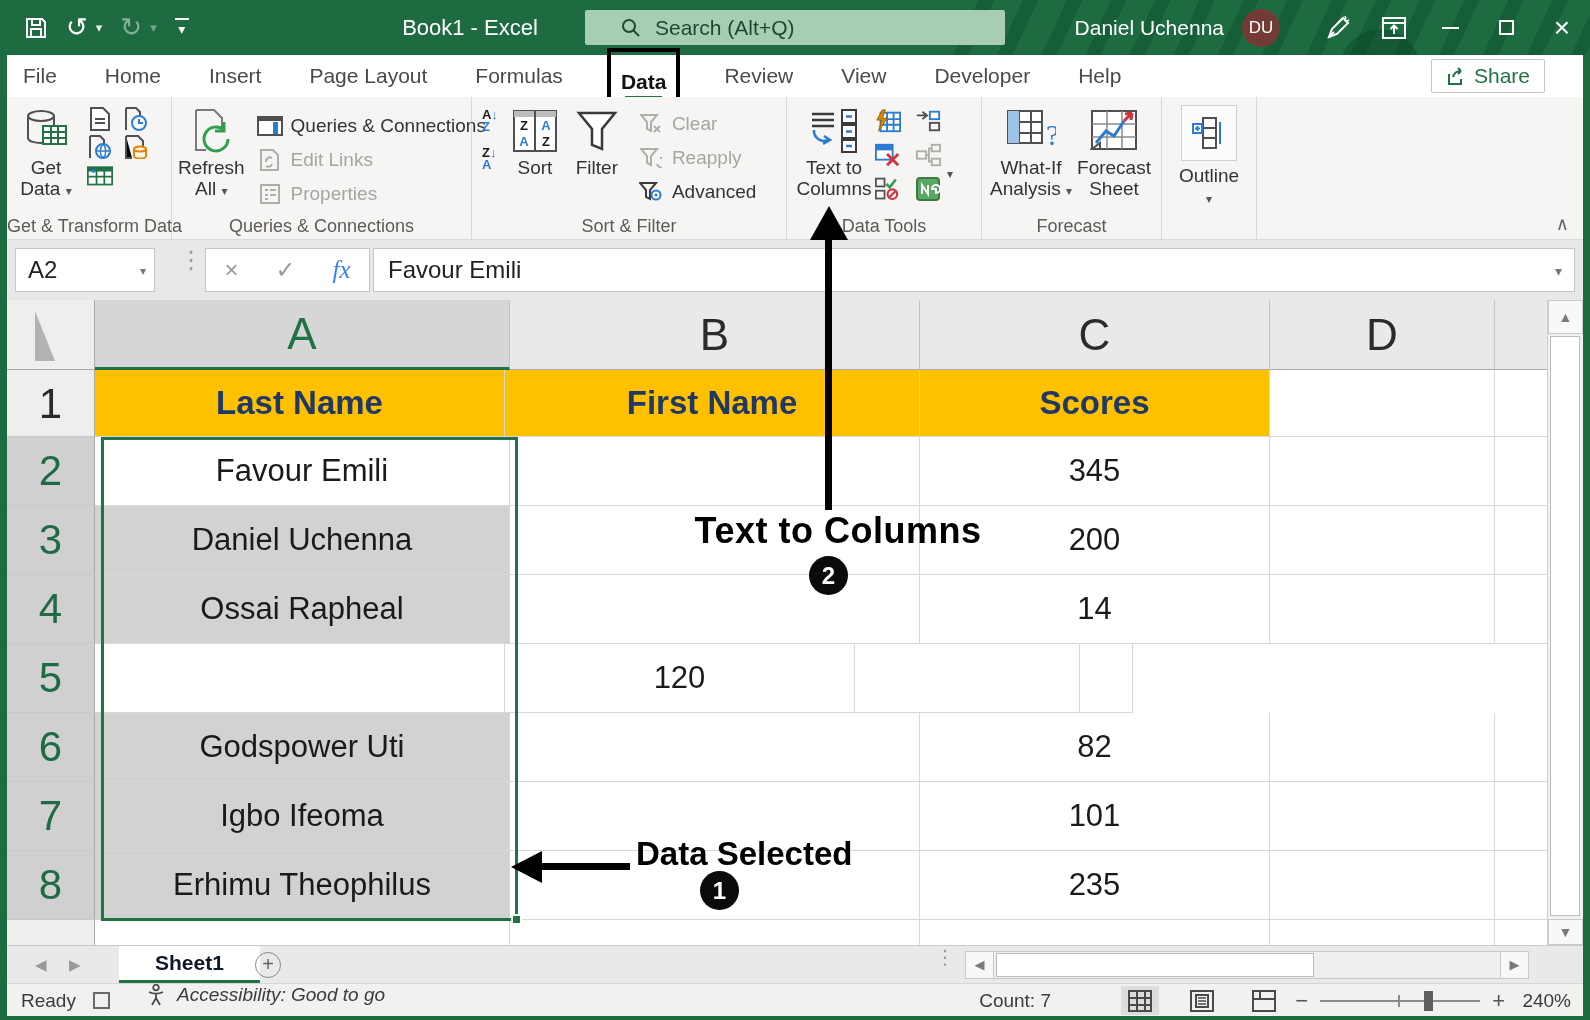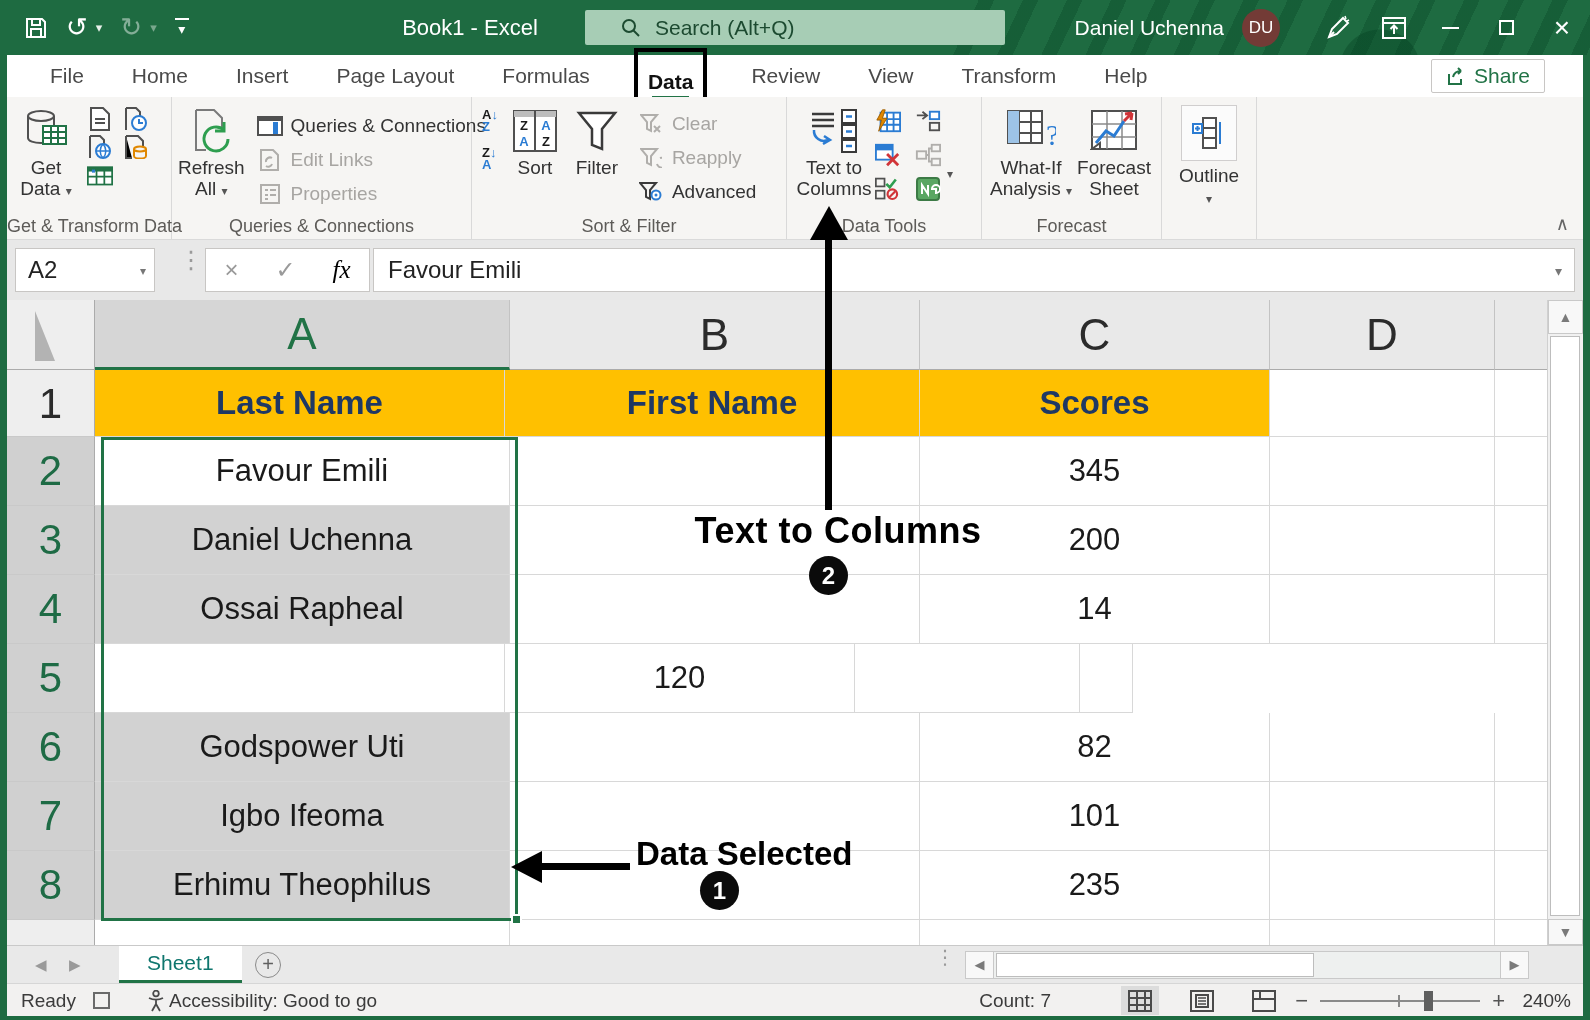--- a/index.html
+++ b/index.html
@@ -32,21 +32,21 @@
   .tb-user { font-size:21px; color:#fff; margin-right:18px; cursor:pointer; }
   .tb-avatar { width:38px; height:38px; border-radius:50%; background:#733b36; color:#fff;
     font-size:17px; display:flex; align-items:center; justify-content:center; margin-right:30px; cursor:pointer;}
   .tb-btn { width:56px; height:55px; display:flex; align-items:center; justify-content:center; cursor:pointer; }
   .winmin { width:17px; height:2px; background:#fff; }
   .winmax { width:15px; height:15px; border:2px solid #fff; }
   .winclose { font-size:28px; color:#fff; line-height:55px; }
 
   
   .menubar { position:absolute; left:7px; top:55px; width:1576px; height:42px; background:#fff; }
-  .mtabs { position:absolute; left:12px; top:0; height:42px; display:flex; align-items:center; gap:40px;margin-left:27px; }
+  .mtabs { position:absolute; left:12px; top:0; height:42px; display:flex; align-items:center; gap:40px; }
   .mtab { font-size:21px; color:#4a4a4a; cursor:pointer; padding:2px 4px; }
   .mtab.active { font-weight:bold; color:#111; border:4px solid #000; padding:18px 10px 6px;
     position:relative; }
   .mtab.active::after { content:""; position:absolute; left:14px; right:14px; bottom:-1px;
     height:5px; background:#217346; }
   .share-btn { position:absolute; right:38px; top:4px; height:34px; border:1px solid #c8c6c4;
     border-radius:2px; background:#fff; display:flex; align-items:center; gap:8px;
     padding:0 14px; cursor:pointer; }
   .share-btn span { color:#217346; font-size:21px; }
 
@@ -71,21 +71,21 @@
 
   
   .fbar { position:absolute; left:7px; top:240px; width:1576px; height:60px; background:#e8e8e8; }
   .namebox { position:absolute; left:8px; top:8px; width:140px; height:44px; background:#fff;
     border:1px solid #c8c6c4; font-size:24px; color:#222; line-height:42px; padding-left:12px; cursor:text;}
   .namebox .nb-chev { position:absolute; right:8px; top:0; line-height:44px; font-size:12px; color:#777; cursor:pointer;}
   .fdots { position:absolute; left:172px; top:10px; font-size:24px; color:#9a9a9a; letter-spacing:0; line-height:20px; }
   .fbtns { position:absolute; left:198px; top:8px; width:165px; height:44px; background:#fff;
     border:1px solid #c8c6c4; display:flex; align-items:center; justify-content:space-around; }
   .fbtn { font-size:24px; color:#9a9a9a; cursor:pointer; }
-  .fbtn.fx { font-style:italic; font-family:"Liberation Serif", serif; color:#000000; font-size:25px;}
+  .fbtn.fx { font-style:italic; font-family:"Liberation Serif", serif; color:#3b82f6; font-size:25px;}
   .ffield { position:absolute; left:366px; top:8px; right:8px; height:44px; background:#fff;
     border:1px solid #c8c6c4; font-size:24px; color:#222; line-height:42px; padding-left:14px; cursor:text;}
   .ffield .fb-chev { position:absolute; right:12px; top:0; line-height:44px; font-size:14px; color:#777; cursor:pointer;}
 
   
   .grid { position:absolute; left:7px; top:300px; width:1576px; height:645px; background:#fff; }
   .hdr-row { position:absolute; left:0; top:0; height:70px; width:100%; display:flex; }
   .corner { width:88px; height:70px; background:#eeeeee; border-right:1px solid #ababab;
     border-bottom:1px solid #ababab; position:relative; cursor:pointer;}
   .corner .tri { position:absolute; left:28px; bottom:8px; width:0; height:0;
@@ -113,43 +113,43 @@
     background:#f8f8f8; color:#7a7a7a; font-size:14px; display:flex; align-items:center; justify-content:center; cursor:pointer;}
   .vs-thumb { position:absolute; top:36px; left:2px; width:30px; height:580px; background:#ffffff;
     border:1px solid #bdbdbd; cursor:grab; }
   .vs-down { position:absolute; bottom:0; left:0; width:100%; height:26px; border:1px solid #c9c9c9;
     background:#f8f8f8; color:#7a7a7a; font-size:14px; display:flex; align-items:center; justify-content:center; cursor:pointer;}
 
   
   .tabrow { position:absolute; left:7px; top:945px; width:1576px; height:38px; background:#e9e9e9;
     border-top:1px solid #c9c9c9; }
   .tnav { position:absolute; top:0; height:38px; line-height:38px; color:#9a9a9a; font-size:15px; cursor:pointer; }
-  .sheettab { position:absolute; left:112px; top:0; height:38px; background:#fff; padding:0 28px;
-    line-height:34px; font-size:21px; font-weight:normal; color:#0f766e;
+  .sheettab { position:absolute; left:112px; top:0; height:38px; background:#fff; padding:0 36px;
+    line-height:34px; font-size:21px; font-weight:bold; color:#0f172a;
     border-bottom:4px solid #217346; cursor:pointer; }
   .addsheet { position:absolute; left:248px; top:6px; width:26px; height:26px; border:1px solid #8a8a8a;
     border-radius:50%; color:#5f5f5f; font-size:20px; line-height:23px; text-align:center; cursor:pointer;}
   .tr-dots { position:absolute; left:928px; top:4px; color:#9a9a9a; font-size:20px; line-height:15px;
     text-align:center; width:14px; cursor:grab;}
   .hscroll { position:absolute; left:958px; top:5px; width:564px; height:28px; background:#eef0ef;
     border:1px solid #c9c9c9; }
   .hs-left { position:absolute; left:0; top:0; width:28px; height:26px; background:#f8f8f8;
     border-right:1px solid #c9c9c9; color:#7a7a7a; font-size:13px; text-align:center; line-height:26px; cursor:pointer;}
   .hs-thumb { position:absolute; left:30px; top:1px; width:318px; height:24px; background:#fff;
     border:1px solid #bdbdbd; cursor:grab; }
   .hs-right { position:absolute; right:0; top:0; width:28px; height:26px; background:#f8f8f8;
     border-left:1px solid #c9c9c9; color:#7a7a7a; font-size:13px; text-align:center; line-height:26px; cursor:pointer;}
 
   
   .statusbar { position:absolute; left:7px; top:983px; width:1576px; height:33px; background:#f2f1f0;
     border-top:1px solid #d6d6d6; font-size:19px; color:#3b3b3b; }
   .sb-ready { position:absolute; left:14px; top:0; line-height:33px; }
   .sb-macro { position:absolute; left:86px; top:8px; width:17px; height:17px; border:2px solid #6a6a6a;
     cursor:pointer; }
-  .sb-acc { position:absolute; left:140px; top:0; height:33px; display:flex; align-items:center; gap:4px; cursor:pointer;}
+  .sb-acc { position:absolute; left:140px; top:0; height:33px; display:flex; gap:12px; cursor:pointer;font-style:italic;}
   .sb-count { position:absolute; right:532px; top:0; line-height:33px; cursor:pointer; }
   .sb-views { position:absolute; right:300px; top:0; height:33px; display:flex; gap:24px; align-items:center; }
   .vbtn { width:38px; height:29px; display:flex; align-items:center; justify-content:center; cursor:pointer; }
   .vbtn.sel { background:#dcdcdc; }
   .sb-zoomctl { position:absolute; right:78px; top:0; height:33px; display:flex; align-items:center; gap:12px; }
   .zsign { font-size:22px; color:#555; cursor:pointer; line-height:33px;}
   .ztrack { position:relative; width:160px; height:2px; background:#8a8a8a; cursor:pointer; }
   .ztick { position:absolute; left:78px; top:-5px; width:2px; height:12px; background:#8a8a8a; }
   .zthumb { position:absolute; left:104px; top:-9px; width:9px; height:20px; background:#5f5f5f; cursor:grab;}
   .sb-zoom { position:absolute; right:12px; top:0; line-height:33px; cursor:pointer; }
@@ -234,21 +234,21 @@
   <div class="menubar">
     <div class="mtabs">
       <span class="mtab">File</span>
       <span class="mtab">Home</span>
       <span class="mtab">Insert</span>
       <span class="mtab">Page Layout</span>
       <span class="mtab">Formulas</span>
       <span class="mtab active">Data</span>
       <span class="mtab">Review</span>
       <span class="mtab">View</span>
-      <span class="mtab">Transform</span>
+      <span class="mtab">Developer</span>
       <span class="mtab">Help</span>
     </div>
     <div class="share-btn">
       <svg width="20" height="20" viewBox="0 0 20 20">
           <path d="M3 8 V18 H15 V13" fill="none" stroke="#217346" stroke-width="2"></path>
           <path d="M7 11 C8 7 11 5 15 5 M15 5 L12 2 M15 5 L12 8" fill="none" stroke="#217346" stroke-width="2"></path>
         </svg>
       <span>Share</span>
     </div>
   </div>

